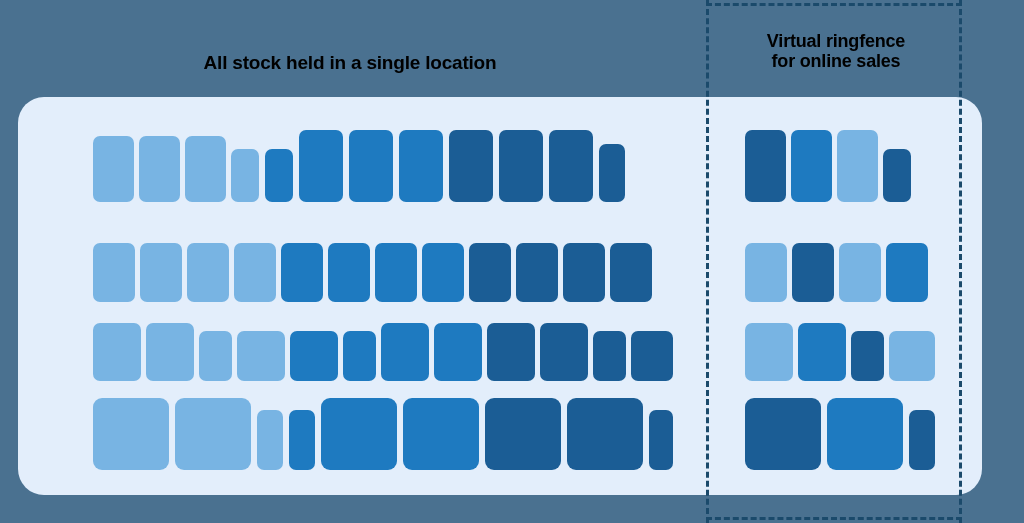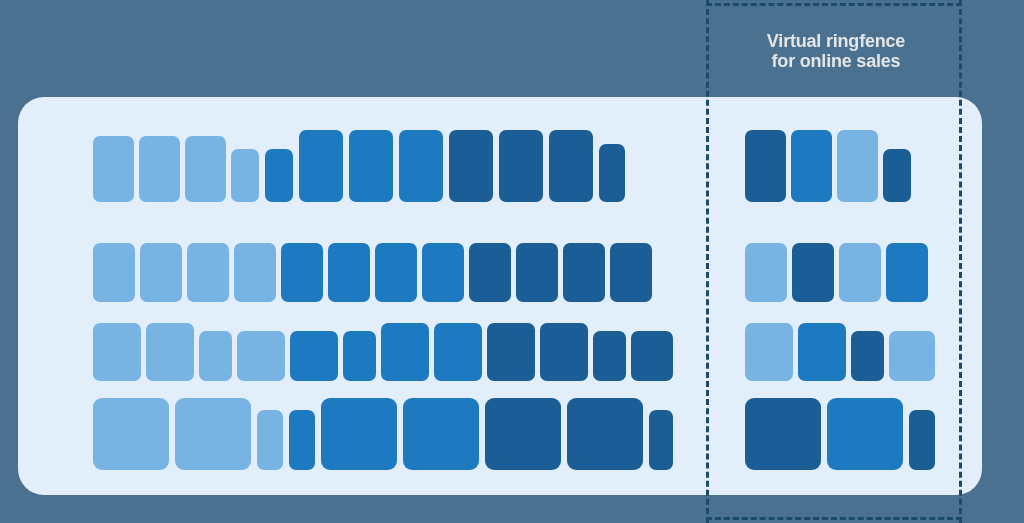--- a/index.html
+++ b/index.html
@@ -14,21 +14,21 @@
   }
   #stage {
     position: relative;
     width: 1024px;
     height: 523px;
     background: #4a7190;
   }
   
   .heading {
     position: absolute;
-    color: #e5e5e5;
+    color: #000000;
     font-weight: bold;
     text-align: center;
     letter-spacing: -0.2px;
     line-height: 1.12;
     white-space: pre-line;
   }
   #heading-left {
     left: 20px;
     top: 52px;
     width: 660px;
@@ -101,20 +101,21 @@
 <body>
 
 <div id="stage">
 
   <div id="card"></div>
 
   <div id="ringfence"></div>
   <div id="ringfence-top"></div>
   <div id="ringfence-bottom"></div>
 
+  <div class="heading" id="heading-left">All stock held in a single location</div>
 
   <div class="heading" id="heading-right">Virtual ringfence
 for online sales</div>
 
   <div class="grid" id="grid-left">
       <div class="block-row" style="top: 0px;">
         <div class="block" style="left: 0px; top: 6px; width: 41px; height: 66px; background: rgb(120, 180, 227);"></div>
         <div class="block" style="left: 46px; top: 6px; width: 41px; height: 66px; background: rgb(120, 180, 227);"></div>
         <div class="block" style="left: 92px; top: 6px; width: 41px; height: 66px; background: rgb(120, 180, 227);"></div>
         <div class="block" style="left: 138px; top: 19px; width: 28px; height: 53px; background: rgb(120, 180, 227);"></div>

